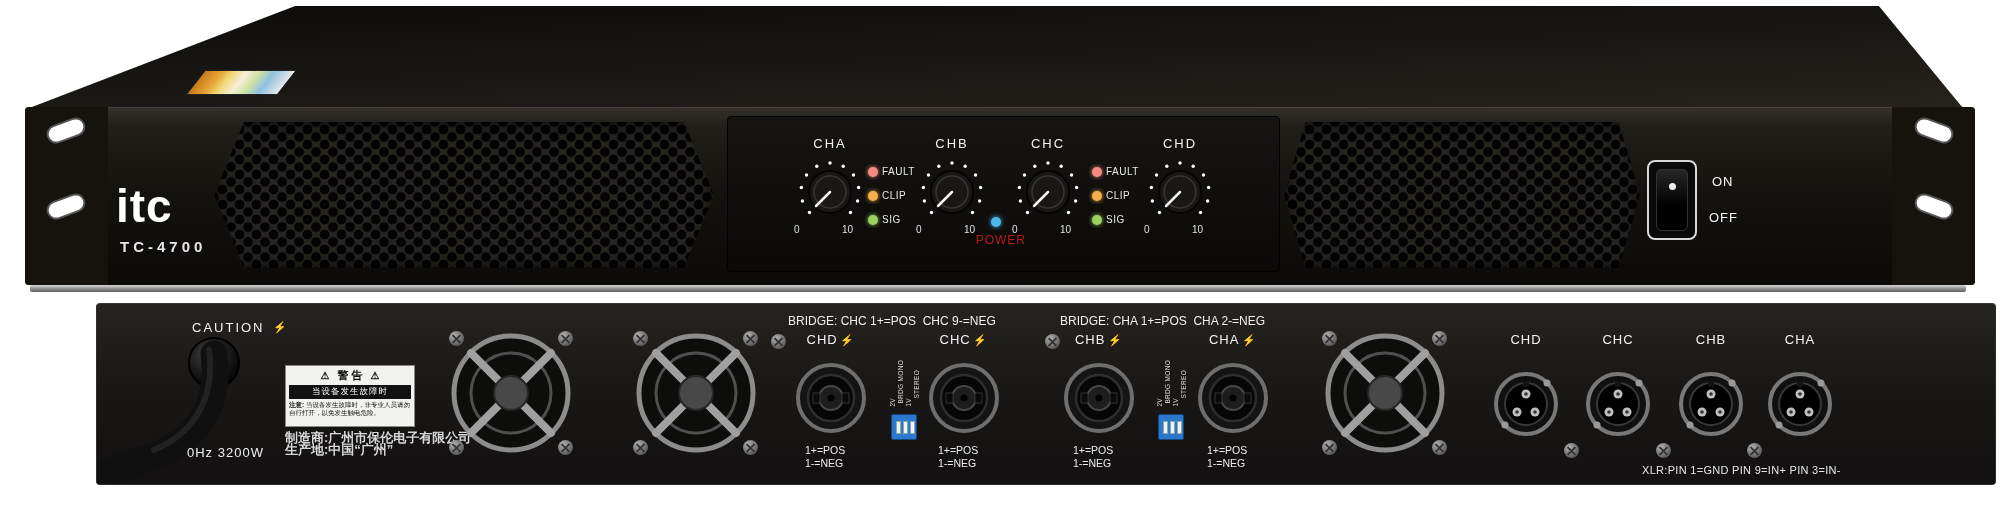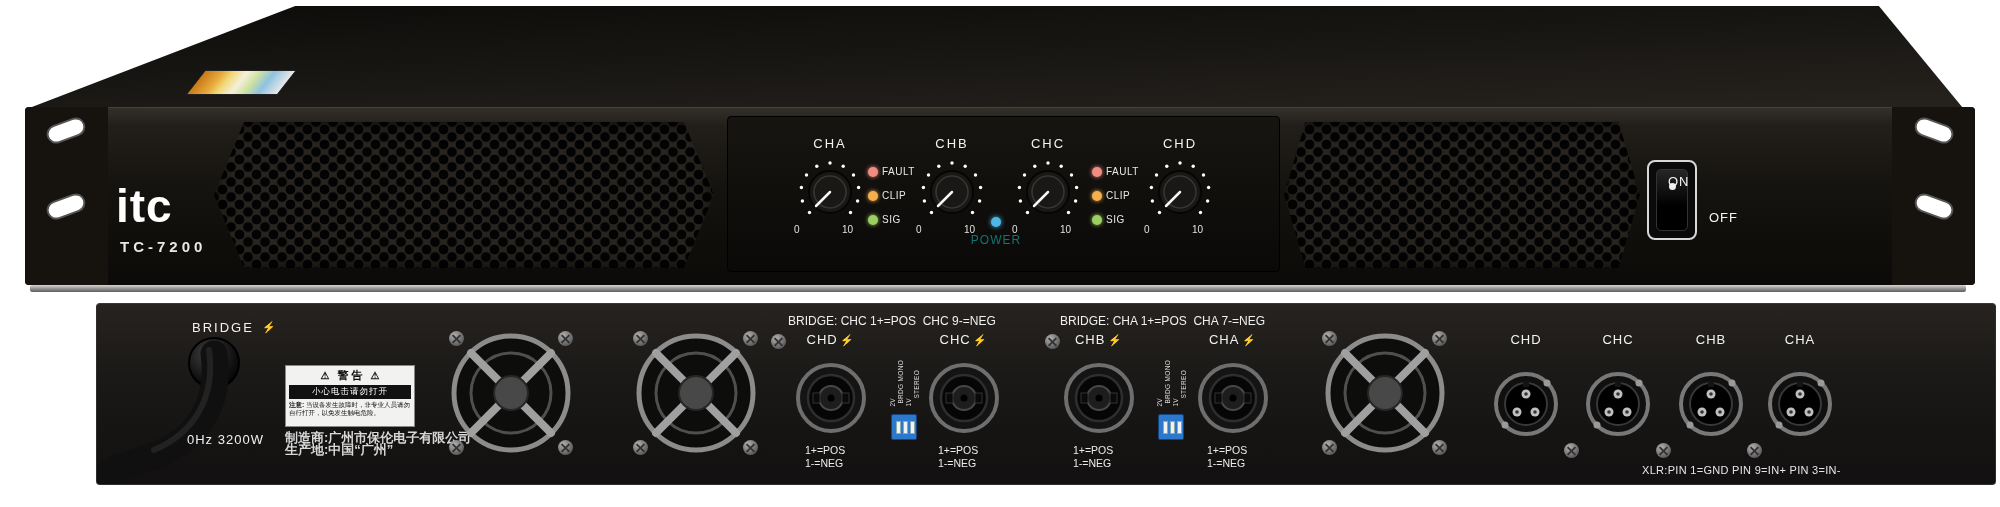--- a/index.html
+++ b/index.html
@@ -60,21 +60,21 @@
   .front-label { font-size:13px; letter-spacing:2px; color:#f2f2f2; text-align:center; width:80px; }
   .knob { position:absolute; }
   .scale-num { font-size:10px; color:#e0e0e0; }
   .led-row { position:absolute; display:flex; align-items:center; gap:4px; }
   .led { width:10px; height:10px; border-radius:50%; display:inline-block; }
   .led-fault { background:#f28b82; box-shadow:0 0 4px #f28b82; }
   .led-clip  { background:#f5b04d; box-shadow:0 0 4px #f5b04d; }
   .led-sig   { background:#9ccf62; box-shadow:0 0 4px #9ccf62; }
   .led-power { background:#4db8e8; box-shadow:0 0 5px #4db8e8; }
   .led-label { font-size:10px; color:#e8e8e8; letter-spacing:.5px; }
-  #power-label { width:60px; text-align:center; font-size:12px; color:#0f766e; letter-spacing:1px; }
+  #power-label { width:60px; text-align:right; font-size:12px; color:#b91c1c; letter-spacing:1px; }
   #power-switch {
     left:1647px; top:160px; width:50px; height:80px;
     border:2px solid #d8d8d8; border-radius:8px; background:#0a0a0a;
   }
   #rocker { position:absolute; left:7px; top:7px; right:7px; bottom:7px;
     background:linear-gradient(180deg,#262626,#000 60%); border-radius:5px; border:1px solid #333; }
   #rocker-dot { position:absolute; left:50%; top:13px; width:7px; height:7px;
     margin-left:-3.5px; border-radius:50%; background:#eee; }
   .switch-label { font-size:13px; color:#f5f5f5; letter-spacing:1px; }
 
@@ -130,21 +130,21 @@
     <div class="ear-hole" style="top:90px"></div>
   </div>
   <div id="ear-right" class="pos ear">
     <div class="ear-hole" style="top:14px"></div>
     <div class="ear-hole" style="top:90px"></div>
   </div>
 
   <div id="base-strip" class="pos"></div>
 
   <div class="pos logo" style="left:116px;top:184px">itc</div>
-  <div class="pos model" style="left:120px;top:238px">TC-7200</div>
+  <div class="pos model" style="left:120px;top:238px">TC-4700</div>
 
   <div id="grille-left" class="pos grille"></div>
   <div id="grille-right" class="pos grille"></div>
   <div id="control-bg" class="pos"></div>
 
   <div class="pos front-label" style="left:790px;top:136px">CHA</div>
   <svg class="knob" style="left:793px;top:155px" width="74" height="74" viewBox="0 0 74 74">
     <g fill="#fff">
         <circle cx="16.5" cy="57.5" r="1.7"></circle>
         <circle cx="9.4" cy="46" r="1.7"></circle>
@@ -258,55 +258,55 @@
     <line x1="37" y1="37" x2="23" y2="51" stroke="#f5f5f5" stroke-width="2.5" stroke-linecap="round"></line>
   </svg>
   <span class="pos scale-num" style="left:1144px;top:224px">0</span>
   <span class="pos scale-num" style="left:1192px;top:224px">10</span>
 
   <div id="power-switch" class="pos">
     <div id="rocker">
         <div id="rocker-dot"></div>
       </div>
   </div>
-  <span class="pos switch-label" style="left:1668px;top:174px">ON</span>
+  <span class="pos switch-label" style="left:1712px;top:174px">ON</span>
   <span class="pos switch-label" style="left:1709px;top:210px">OFF</span>
 
   <div id="rear" class="pos">
 
     <div class="pos caution" style="left:95px;top:16px">
-      <span>BRIDGE</span>
+      <span>CAUTION</span>
         <span class="bolt">⚡</span>
     </div>
 
     <div id="gland" class="pos"></div>
     <svg class="pos" style="left:0;top:30px" width="230" height="160" viewBox="0 0 230 160">
       <path d="M117,20 C124,70 100,104 62,120 C40,129 16,132 6,144" fill="none" stroke="#101010" stroke-width="27" stroke-linecap="round"></path>
       <path d="M112,16 C119,66 95,100 57,116" fill="none" stroke="#2e2e2e" stroke-width="6" stroke-linecap="round" opacity="0.6"></path>
     </svg>
 
     <div class="pos warn-label">
       <div class="warn-row1">
         <span class="warn-tri">⚠</span>
         <span>警 告</span>
         <span class="warn-tri">⚠</span>
       </div>
-      <div class="warn-bar">小心电击请勿打开</div>
+      <div class="warn-bar">当设备发生故障时</div>
       <div class="warn-note">
         <b>注意:</b>
         <span>当设备发生故障时，非专业人员请勿自行打开，以免发生触电危险。</span>
       </div>
     </div>
 
     <div class="pos mfg" style="left:188px;top:128px">
       <div>制造商:广州市保伦电子有限公司</div>
       <div>生产地:中国“广州”</div>
     </div>
 
-    <div class="pos rating" style="left:90px;top:128px">0Hz 3200W</div>
+    <div class="pos rating" style="left:90px;top:141px">0Hz 3200W</div>
 
     <svg class="fan" style="left:352px;top:27px" width="124" height="124" viewBox="0 0 124 124">
       <circle cx="62" cy="62" r="57" fill="#0d0d0c" stroke="#8c8c8c" stroke-width="5"></circle>
       <circle cx="62" cy="62" r="40" fill="none" stroke="#4f4f4f" stroke-width="3"></circle>
       <line x1="22" y1="22" x2="102" y2="102" stroke="#a0a0a0" stroke-width="8" stroke-linecap="round"></line>
       <line x1="102" y1="22" x2="22" y2="102" stroke="#a0a0a0" stroke-width="8" stroke-linecap="round"></line>
       <circle cx="62" cy="62" r="17" fill="#484848" stroke="#262626" stroke-width="2"></circle>
     </svg>
     <svg class="fan" style="left:537px;top:27px" width="124" height="124" viewBox="0 0 124 124">
       <circle cx="62" cy="62" r="57" fill="#0d0d0c" stroke="#8c8c8c" stroke-width="5"></circle>
@@ -332,21 +332,21 @@
     <div class="screw" style="left:536px;top:136px"></div>
     <div class="screw" style="left:646px;top:136px"></div>
     <div class="screw" style="left:1225px;top:27px"></div>
     <div class="screw" style="left:1335px;top:27px"></div>
     <div class="screw" style="left:1225px;top:136px"></div>
     <div class="screw" style="left:1335px;top:136px"></div>
     <div class="screw" style="left:674px;top:30px"></div>
     <div class="screw" style="left:948px;top:30px"></div>
 
     <div class="pos bridge-label" style="left:691px;top:10px">BRIDGE: CHC 1+=POS  CHC 9-=NEG</div>
-    <div class="pos bridge-label" style="left:963px;top:10px">BRIDGE: CHA 1+=POS  CHA 7-=NEG</div>
+    <div class="pos bridge-label" style="left:963px;top:10px">BRIDGE: CHA 1+=POS  CHA 2-=NEG</div>
 
     <div class="pos conn-label" style="left:694px;top:28px"><span>CHD</span><span class="bolt">⚡</span></div>
     <svg class="pos" style="left:696px;top:56px" width="76" height="76" viewBox="0 0 76 76">
       <circle cx="38" cy="38" r="33" fill="#141414" stroke="#6e6e6e" stroke-width="4"></circle>
       <circle cx="38" cy="38" r="23" fill="#060606" stroke="#2e2e2e" stroke-width="2.5"></circle>
       <circle cx="38" cy="38" r="12" fill="#1d1d1d" stroke="#484848" stroke-width="2"></circle>
       <rect x="20" y="33" width="7" height="10" fill="#0a0a0a" stroke="#333" stroke-width="1"></rect>
       <rect x="49" y="33" width="7" height="10" fill="#0a0a0a" stroke="#333" stroke-width="1"></rect>
       <circle cx="38" cy="38" r="3.5" fill="#000"></circle>
     </svg>

